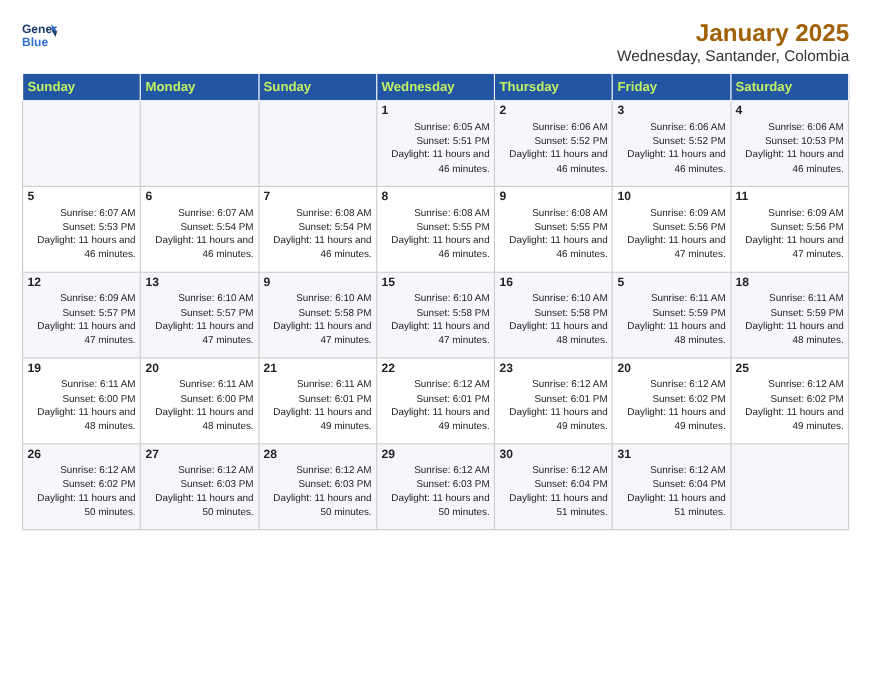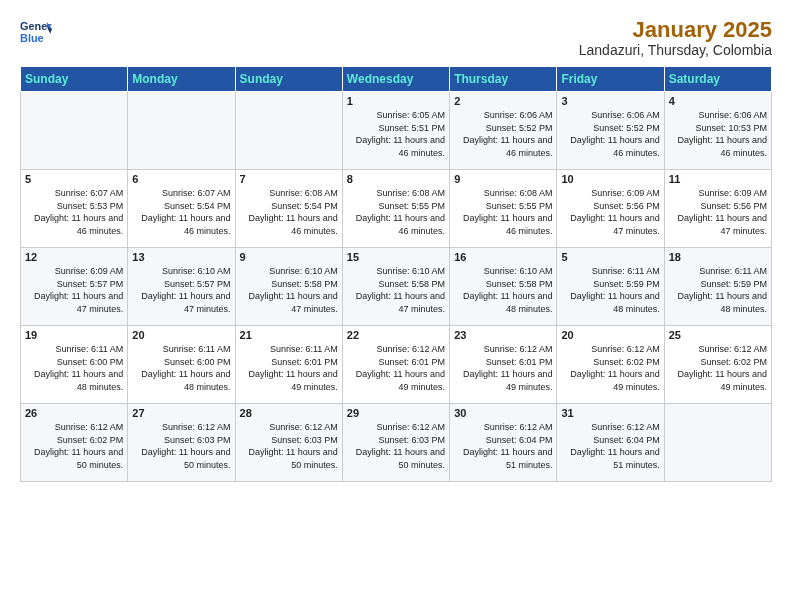--- a/index.html
+++ b/index.html
@@ -44,21 +44,21 @@
       font-size: 14px;
       color: #333;
     }
     table {
       width: 100%;
       border-collapse: collapse;
       table-layout: fixed;
     }
     thead tr th {
       background: #2255a4;
-      color: #5eead4;
+      color: #bef264;
       font-size: 12px;
       font-weight: bold;
       padding: 5px 4px;
       text-align: left;
       border: 1px solid #fff;
     }
     tbody tr td {
       border: 1px solid #ccc;
       vertical-align: top;
       padding: 3px 4px;
@@ -94,21 +94,21 @@
     <div class="logo">
       <svg class="logo-icon" viewBox="0 0 38 32" xmlns="http://www.w3.org/2000/svg">
         <text x="0" y="14" font-size="13" font-weight="bold" fill="#1a3a6b">General</text>
         <text x="0" y="28" font-size="13" font-weight="bold" fill="#2e6fd4">Blue</text>
         <polygon points="32,4 38,12 32,10" fill="#2e6fd4"></polygon>
         <polygon points="32,10 38,12 36,18" fill="#1a3a6b"></polygon>
       </svg>
     </div>
     <div class="title-block">
       <div class="main-title">January 2025</div>
-      <div class="subtitle">Landazuri, Thursday, Colombia</div>
+      <div class="subtitle">Wednesday, Santander, Colombia</div>
     </div>
   </div>
 
   <table>
     <thead>
       <tr>
       <th>Sunday</th>
           <th>Monday</th>
           <th>Sunday</th>
           <th>Wednesday</th>

